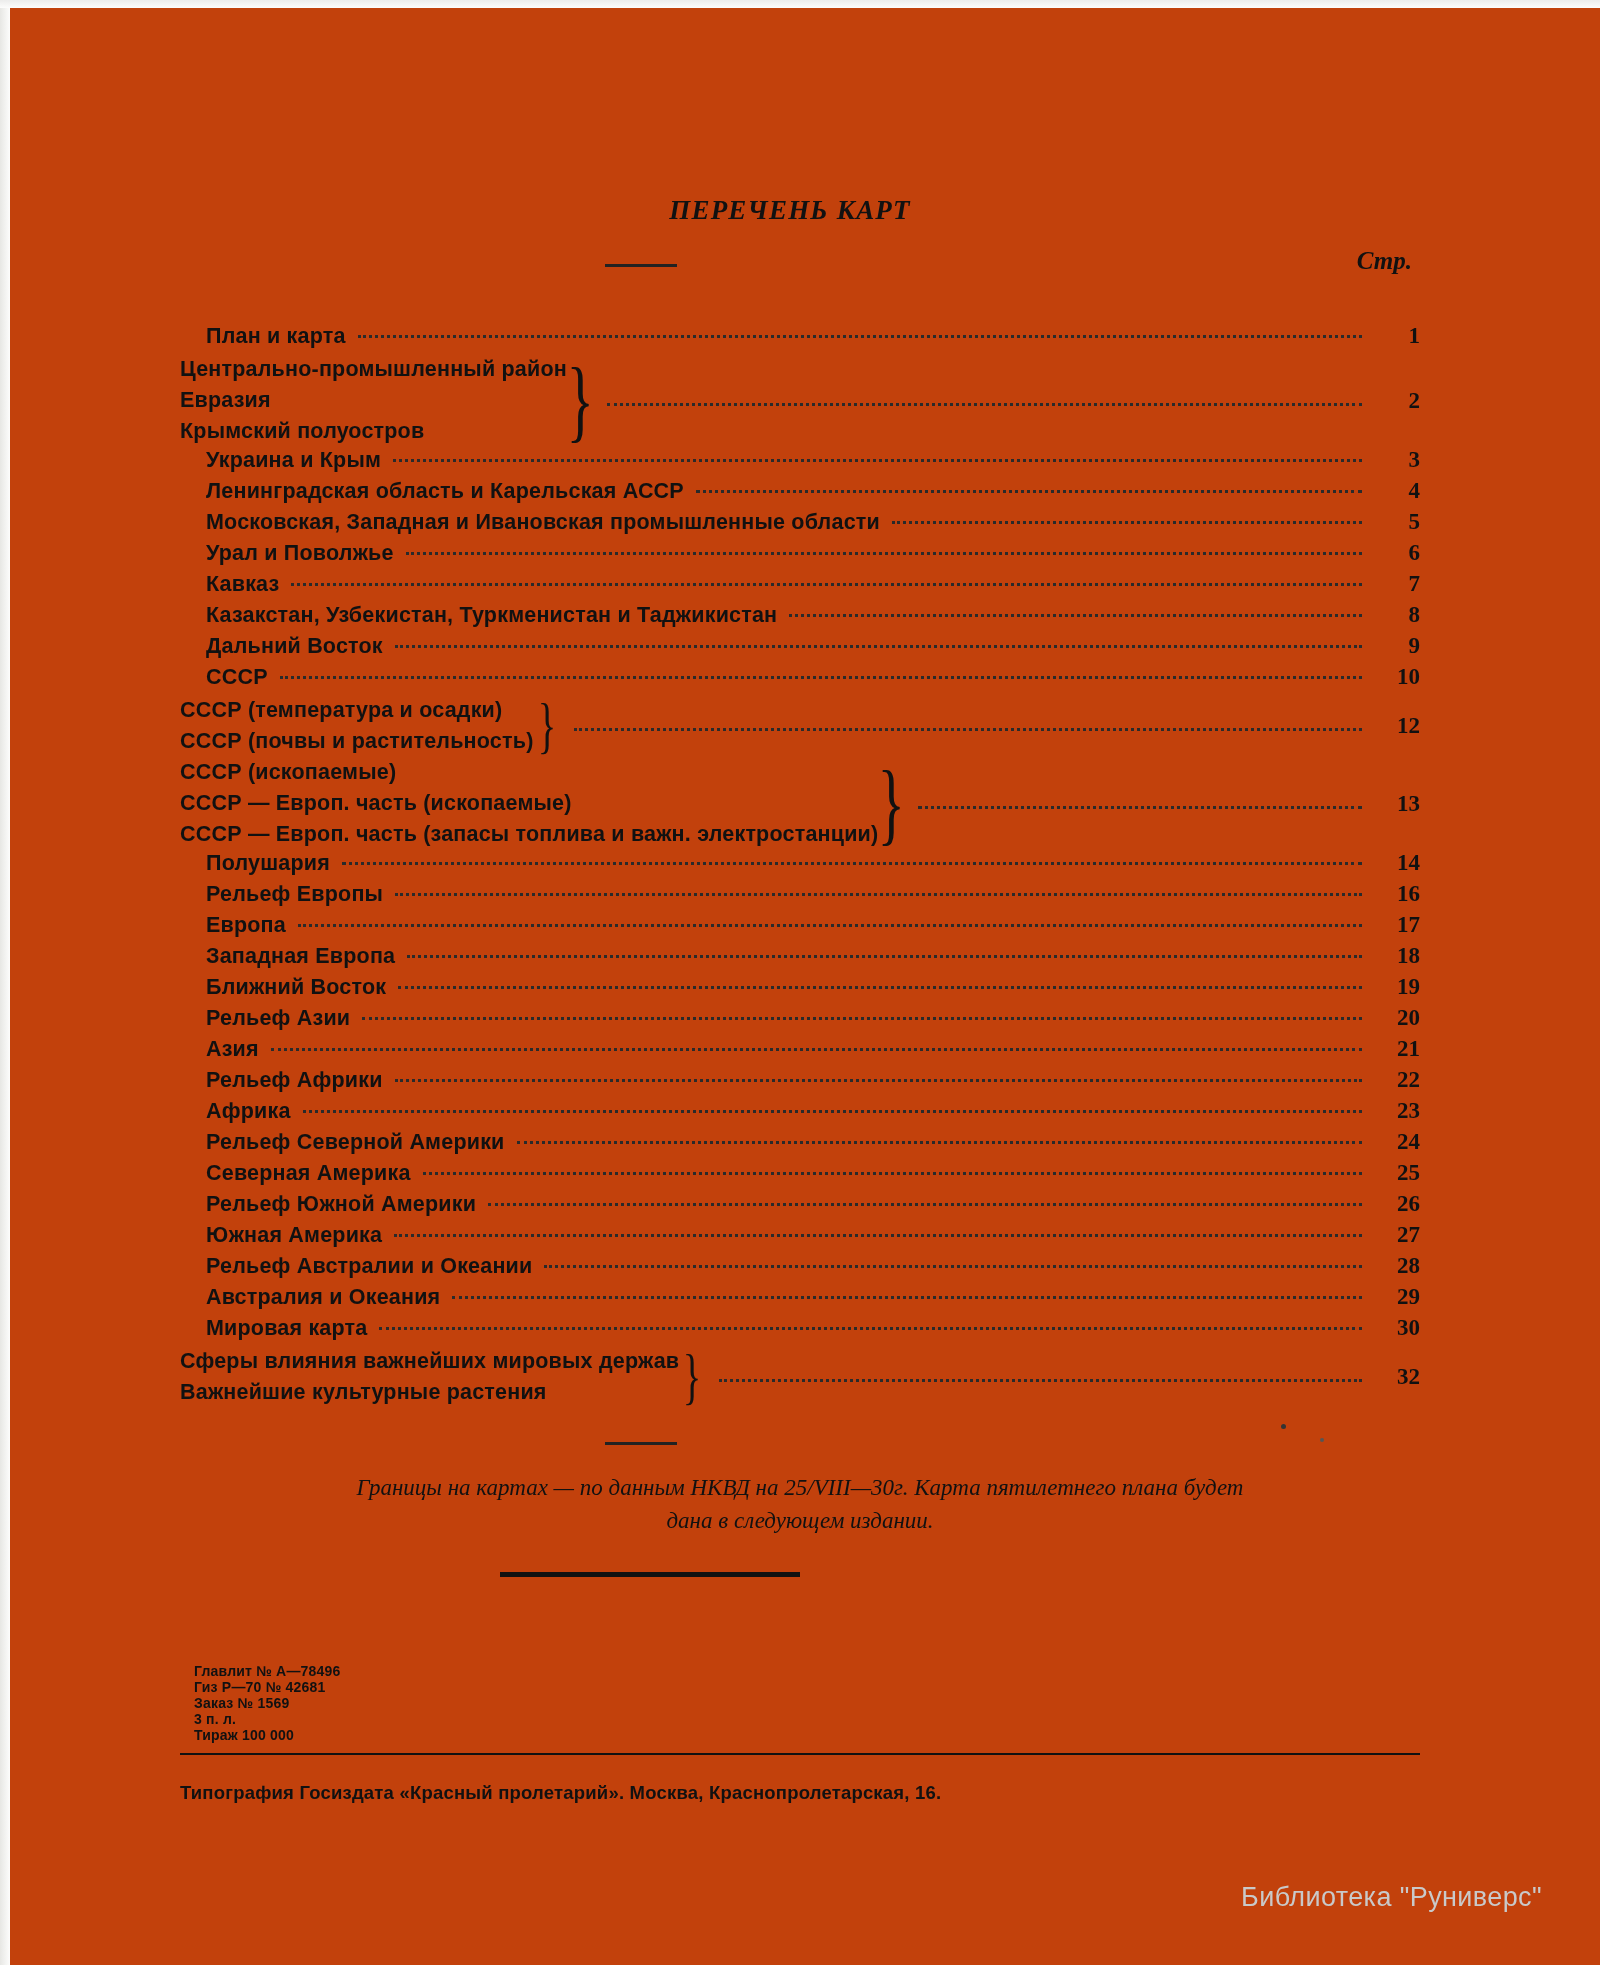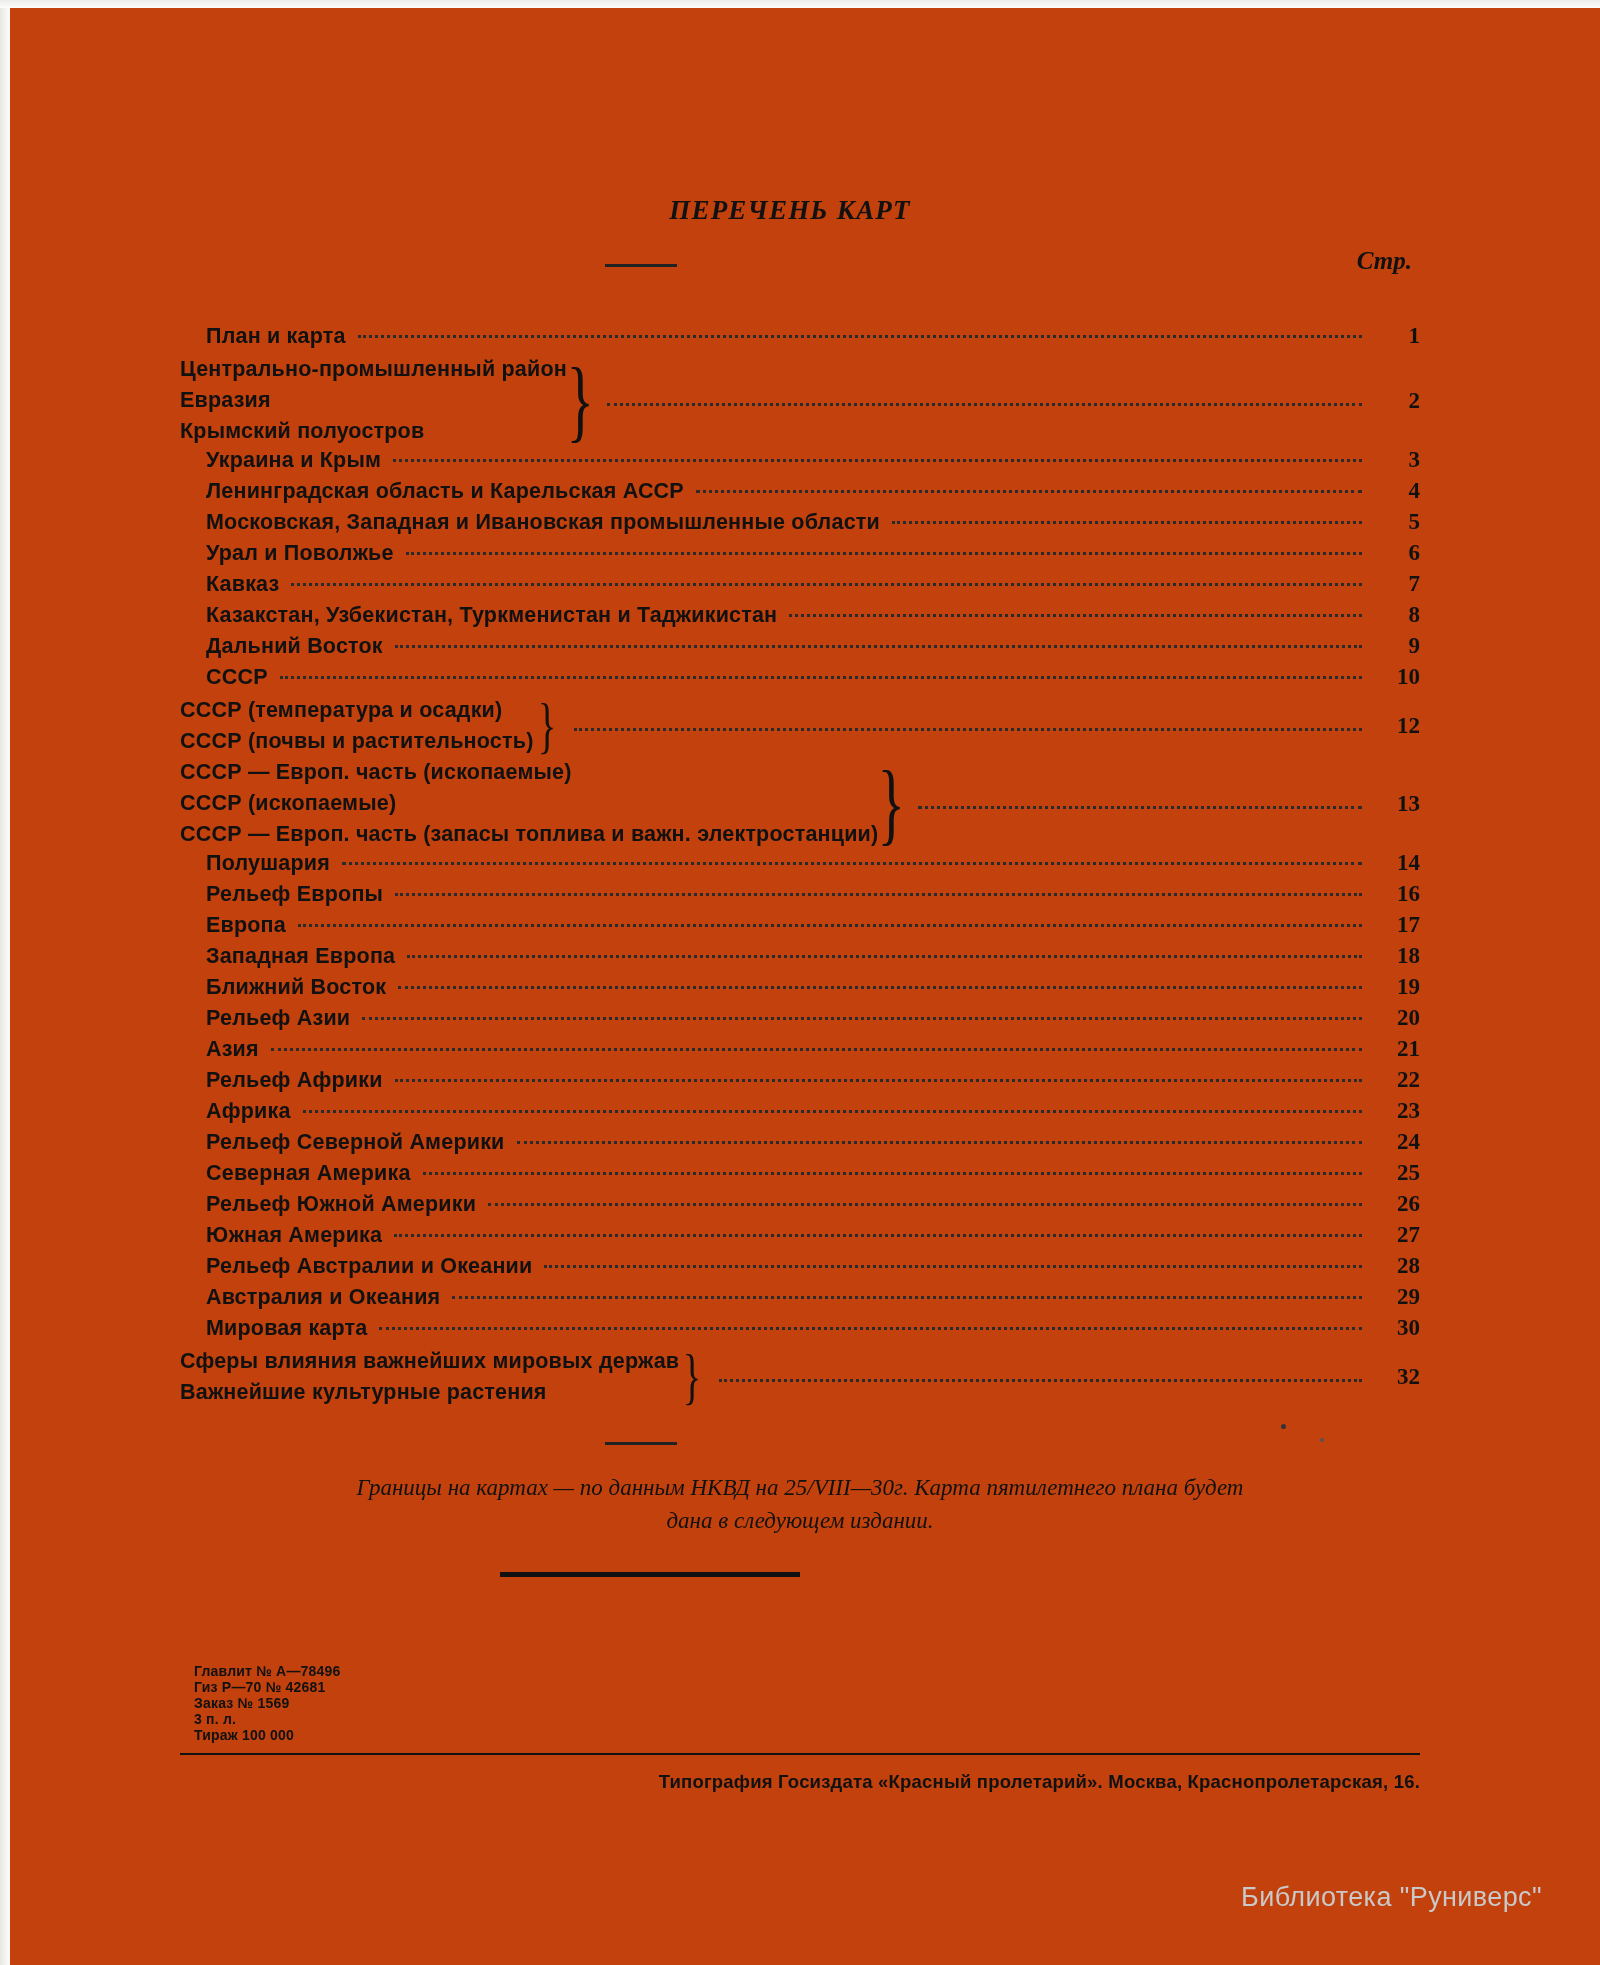--- a/index.html
+++ b/index.html
@@ -212,22 +212,22 @@
   }
 
   .rule-thin {
     width: 1240px;
     height: 2px;
     background: #111;
     margin-top: 10px;
   }
 
   .printer {
-    margin-top: 16px;
-    text-align: right;
+    margin-top: 27px;
+    text-align: left;
     font-family: "Liberation Sans", sans-serif;
     font-size: 18.5px;
     font-weight: 600;
     color: #111;
     letter-spacing: 0.2px;
   }
 
   .dot-mark {
     position: absolute;
     right: 134px;
@@ -342,22 +342,22 @@
             <span></span>
           </div>
         <div class="group-right">
           <span class="leader"></span>
           <span class="pageno">12</span>
         </div>
       </div>
 
       <div class="group">
         <div class="group-labels">
+          <span class="label">СССР (ископаемые)</span>
           <span class="label">СССР — Европ. часть (ископаемые)</span>
-          <span class="label">СССР (ископаемые)</span>
           <span class="label">СССР — Европ. часть (запасы топлива и важн. электростанции)</span>
         </div>
         <div class="brace brace-3">
             <span></span>
           </div>
         <div class="group-right">
           <span class="leader"></span>
           <span class="pageno">13</span>
         </div>
       </div>

